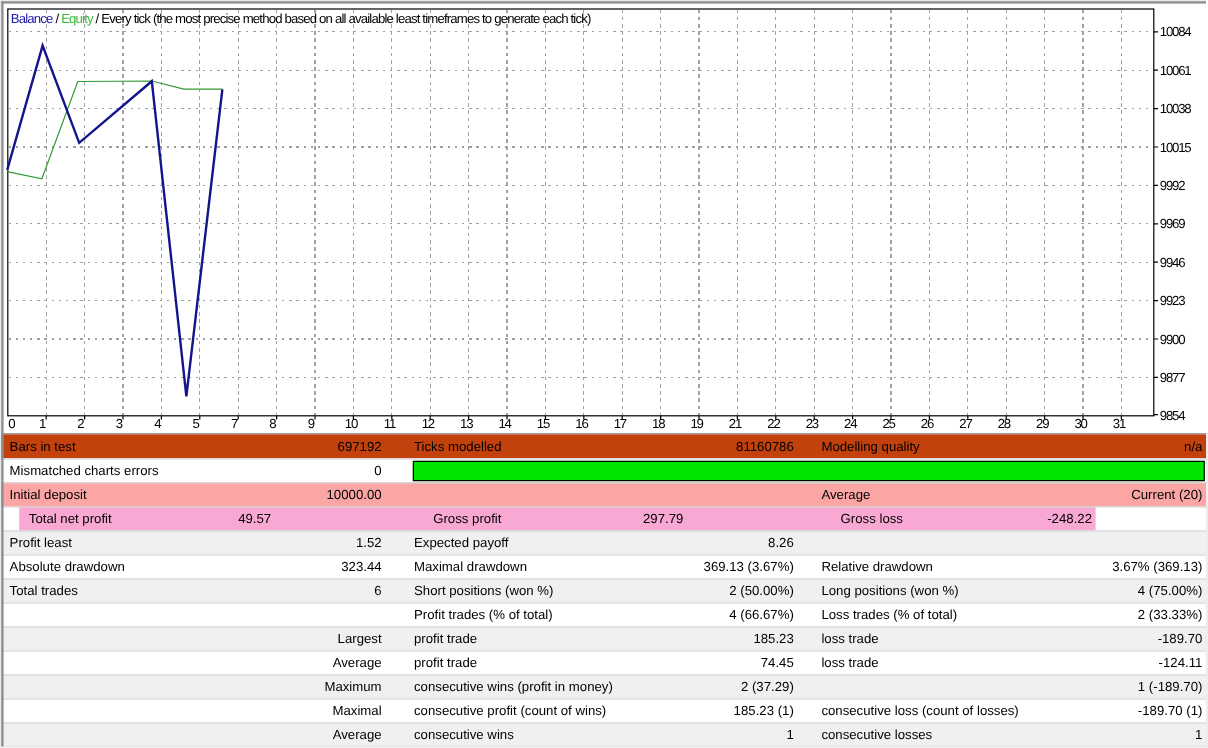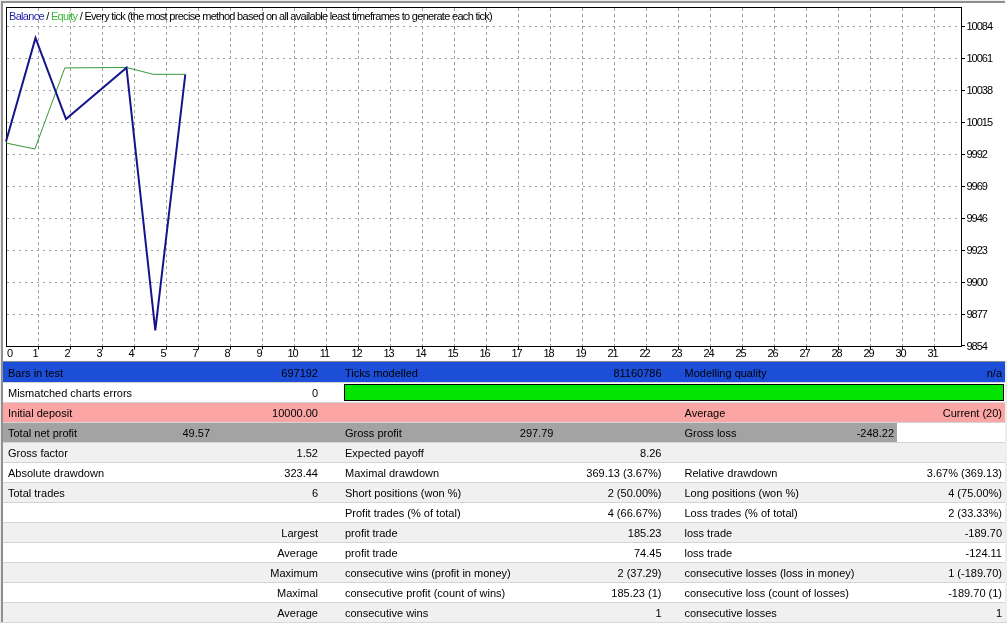--- a/index.html
+++ b/index.html
@@ -125,51 +125,51 @@
 <text x="900.5" y="357" font-size="11" letter-spacing="-1" fill="#000" text-anchor="middle">30</text>
 <line x1="934.5" y1="8.0" x2="934.5" y2="346.0" stroke="#a0a0a0" stroke-width="1" stroke-dasharray="3,3" shape-rendering="crispEdges"></line>
 <line x1="934.5" y1="346.5" x2="934.5" y2="349.5" stroke="#000" stroke-width="1"></line>
 <text x="932.5" y="357" font-size="11" letter-spacing="-1" fill="#000" text-anchor="middle">31</text>
 <text x="9.5" y="357" font-size="11" letter-spacing="-1" fill="#000" text-anchor="middle">0</text>
 <polyline points="6,143 34.9,149 64.8,67.9 126.5,67.5 153.2,74.3 185.4,74.3" fill="none" stroke="#339933" stroke-width="1"></polyline>
 <polyline points="6,141.5 35.5,38 66,119 126.5,67.7 155.3,330.3 185.3,74.5" fill="none" stroke="#14148c" stroke-width="2"></polyline>
 <text x="9" y="19.5" font-size="11" letter-spacing="-0.7"><tspan fill="#1c1caa">Balance</tspan><tspan fill="#000"> / </tspan><tspan fill="#3cb83c">Equity</tspan><tspan fill="#000"> / Every tick (the most precise method based on all available least timeframes to generate each tick)</tspan></text>
 </svg>
 <div style="position:absolute;left:0;top:361px;width:1007px;height:1px;background:#8a8a8a"></div>
-<div style="position:absolute;left:0;top:362px;width:1005px;height:20px;background:#1d4ed8;line-height:19px;padding-top:2px;box-sizing:border-box">
+<div style="position:absolute;left:0;top:362px;width:1005px;height:20px;background:#c2410c;line-height:19px;padding-top:2px;box-sizing:border-box">
     <span style="position:absolute;left:8px">Bars in test</span>
     <span style="position:absolute;right:687px">697192</span>
     <span style="position:absolute;left:345px">Ticks modelled</span>
     <span style="position:absolute;right:343.5px">81160786</span>
     <span style="position:absolute;left:684.5px">Modelling quality</span>
     <span style="position:absolute;right:3px">n/a</span>
   </div>
 <div style="position:absolute;left:0;top:382px;width:1005px;height:20px;background:#ffffff;line-height:19px;padding-top:2px;box-sizing:border-box">
     <span style="position:absolute;left:8px">Mismatched charts errors</span>
     <span style="position:absolute;right:687px">0</span>
   </div>
 <div style="position:absolute;left:0;top:382px;width:1005px;height:1px;background:#d4d4d4"></div>
 <div style="position:absolute;left:0;top:402px;width:1005px;height:20px;background:#fca5a5;line-height:19px;padding-top:2px;box-sizing:border-box">
     <span style="position:absolute;left:8px">Initial deposit</span>
     <span style="position:absolute;right:687px">10000.00</span>
     <span style="position:absolute;left:684.5px">Average</span>
     <span style="position:absolute;right:3px">Current (20)</span>
   </div>
 <div style="position:absolute;left:0;top:402px;width:1005px;height:1px;background:#d4d4d4"></div>
-<div style="position:absolute;left:0;top:422px;width:897px;height:20px;background:#a3a3a3;line-height:19px;padding-top:2px;box-sizing:border-box">
+<div style="position:absolute;left:16px;top:422px;width:897px;height:20px;background:#f9a8d4;line-height:19px;padding-top:2px;box-sizing:border-box">
     <span style="position:absolute;left:8px">Total net profit</span>
     <span style="position:absolute;right:687px">49.57</span>
     <span style="position:absolute;left:345px">Gross profit</span>
     <span style="position:absolute;right:343.5px">297.79</span>
     <span style="position:absolute;left:684.5px">Gross loss</span>
     <span style="position:absolute;right:3px">-248.22</span>
   </div>
 <div style="position:absolute;left:0;top:422px;width:1005px;height:1px;background:#d4d4d4"></div>
 <div style="position:absolute;left:0;top:442px;width:1005px;height:20px;background:#f0f0f0;line-height:19px;padding-top:2px;box-sizing:border-box">
-    <span style="position:absolute;left:8px">Gross factor</span>
+    <span style="position:absolute;left:8px">Profit least</span>
     <span style="position:absolute;right:687px">1.52</span>
     <span style="position:absolute;left:345px">Expected payoff</span>
     <span style="position:absolute;right:343.5px">8.26</span>
   </div>
 <div style="position:absolute;left:0;top:442px;width:1005px;height:1px;background:#d4d4d4"></div>
 <div style="position:absolute;left:0;top:462px;width:1005px;height:20px;background:#ffffff;line-height:19px;padding-top:2px;box-sizing:border-box">
     <span style="position:absolute;left:8px">Absolute drawdown</span>
     <span style="position:absolute;right:687px">323.44</span>
     <span style="position:absolute;left:345px">Maximal drawdown</span>
     <span style="position:absolute;right:343.5px">369.13 (3.67%)</span>
@@ -206,21 +206,20 @@
     <span style="position:absolute;left:345px">profit trade</span>
     <span style="position:absolute;right:343.5px">74.45</span>
     <span style="position:absolute;left:684.5px">loss trade</span>
     <span style="position:absolute;right:3px">-124.11</span>
   </div>
 <div style="position:absolute;left:0;top:542px;width:1005px;height:1px;background:#d4d4d4"></div>
 <div style="position:absolute;left:0;top:562px;width:1005px;height:20px;background:#f0f0f0;line-height:19px;padding-top:2px;box-sizing:border-box">
     <span style="position:absolute;right:687px">Maximum</span>
     <span style="position:absolute;left:345px">consecutive wins (profit in money)</span>
     <span style="position:absolute;right:343.5px">2 (37.29)</span>
-    <span style="position:absolute;left:684.5px">consecutive losses (loss in money)</span>
     <span style="position:absolute;right:3px">1 (-189.70)</span>
   </div>
 <div style="position:absolute;left:0;top:562px;width:1005px;height:1px;background:#d4d4d4"></div>
 <div style="position:absolute;left:0;top:582px;width:1005px;height:20px;background:#ffffff;line-height:19px;padding-top:2px;box-sizing:border-box">
     <span style="position:absolute;right:687px">Maximal</span>
     <span style="position:absolute;left:345px">consecutive profit (count of wins)</span>
     <span style="position:absolute;right:343.5px">185.23 (1)</span>
     <span style="position:absolute;left:684.5px">consecutive loss (count of losses)</span>
     <span style="position:absolute;right:3px">-189.70 (1)</span>
   </div>

